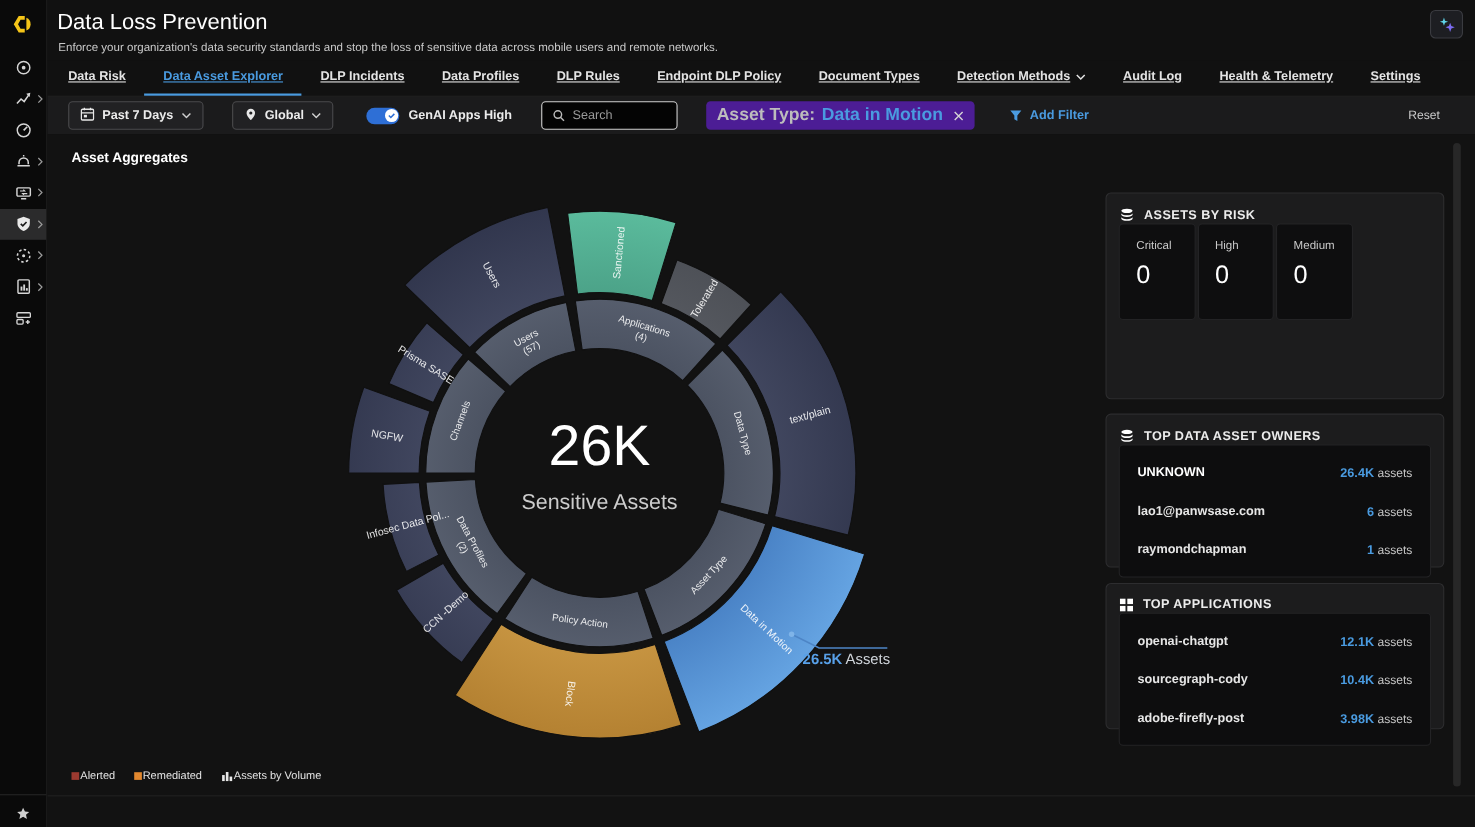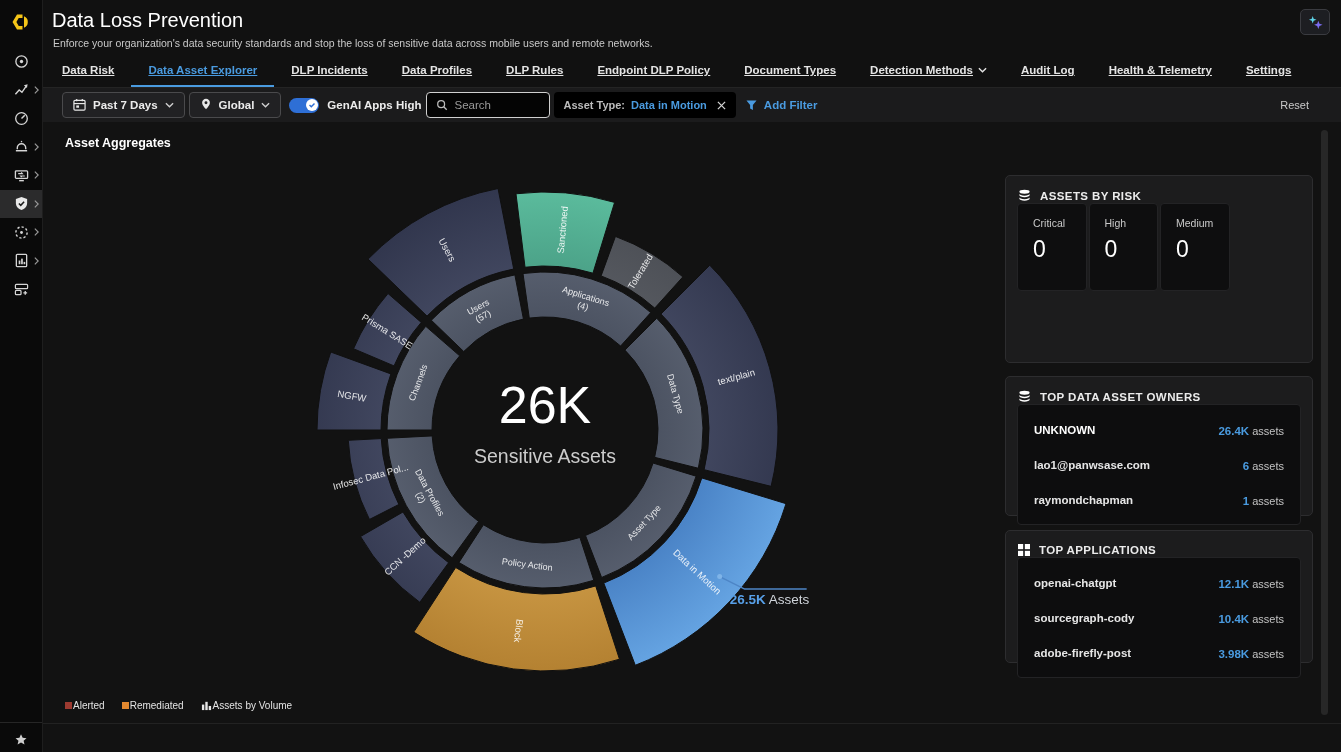--- a/index.html
+++ b/index.html
@@ -30,37 +30,37 @@
              justify-content:center; cursor:pointer; }
 
   .tabs { position:relative; height:33px; display:flex; align-items:stretch; padding-left:2px;
           background:#111111; border-bottom:1px solid #242424; }
   .tab { display:flex; align-items:center; gap:5px; padding:0 17px; font-size:11.5px; font-weight:700;
          color:#e4e4e4; cursor:pointer; border-bottom:2.5px solid transparent;text-decoration:underline; }
   .tab.active { color:#4a9be0; border-bottom-color:#4a9be0; }
   .tab-chev { line-height:0; color:#e4e4e4; }
 
   .filterbar { position:relative; height:34px; background:#1b1b1c; display:flex; align-items:center;
-               gap:4px; padding:0 32px 0 19px; }
+               gap:26px; padding:0 32px 0 19px; }
   .fbtn { display:flex; align-items:center; gap:7px; height:26px; padding:0 10px; background:#212123;
           border:1px solid #4a4a4c; border-radius:4px; color:#ececec; font-size:11.5px; font-weight:700;
           cursor:pointer; }
   .fbtn .chev { line-height:0; color:#cfcfcf; }
   .toggle-wrap { display:flex; align-items:center; gap:8px; margin-left:4px; cursor:pointer; }
   .toggle { width:30px; height:15px; border-radius:8px; background:#2e6fd6; position:relative; }
   .knob { position:absolute; right:1.5px; top:1.5px; width:12px; height:12px; border-radius:50%;
           background:#fff; display:flex; align-items:center; justify-content:center; }
   .toggle-label { font-size:11.5px; font-weight:700; color:#ececec; }
   .search { display:flex; align-items:center; gap:7px; width:124px; height:26px; padding:0 9px;
             background:#040404; border:1px solid #cfcfcf; border-radius:4px; }
   .search input { flex:1; min-width:0; background:transparent; border:none; outline:none;
                   color:#ddd; font-size:11.5px; font-family:"Liberation Sans", sans-serif; }
   .search input::placeholder { color:#9a9a9a; }
-  .chip { display:flex; align-items:center; gap:6px; height:26px; padding:0 10px; background:#000000;
-          border-radius:4px; font-size:11px; cursor:default; }
+  .chip { display:flex; align-items:center; gap:6px; height:26px; padding:0 10px; background:#4c1d95;
+          border-radius:4px; font-size:16px; cursor:default; }
   .chip .c-name { color:#bdbdbd; font-weight:700; }
   .chip .c-val { color:#4a9be0; font-weight:700; }
   .chip .c-x { margin-left:4px; line-height:0; cursor:pointer; }
   .addfilter { display:flex; align-items:center; gap:7px; color:#4a9be0; font-size:11.5px;
                font-weight:700; cursor:pointer; margin-left:6px; }
   .reset { margin-left:auto; color:#c9c9c9; font-size:11px; cursor:pointer; }
 
   
   .content { position:absolute; left:0; top:122px; width:1298px; height:630px; background:#121212; }
   .section-title { position:absolute; left:22px; top:14px; font-size:12.5px; font-weight:700; color:#fff; }

